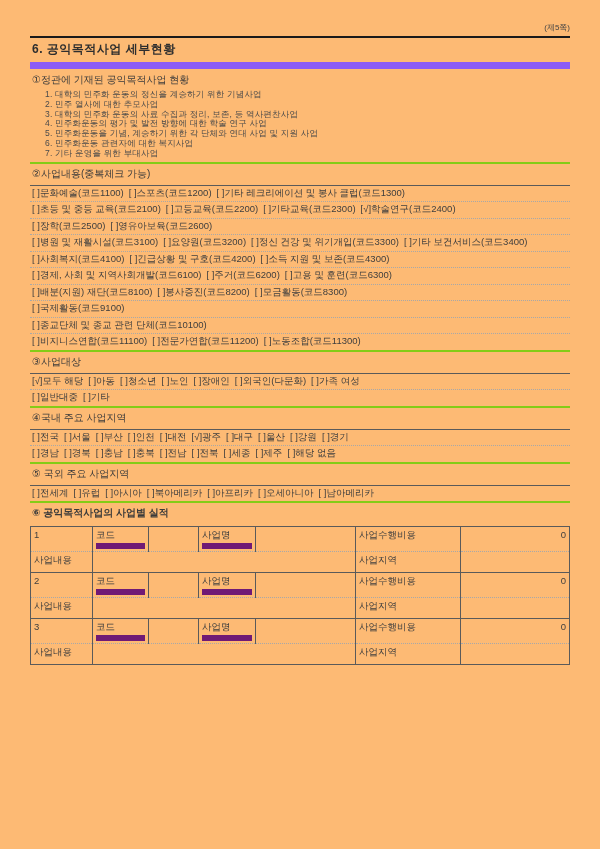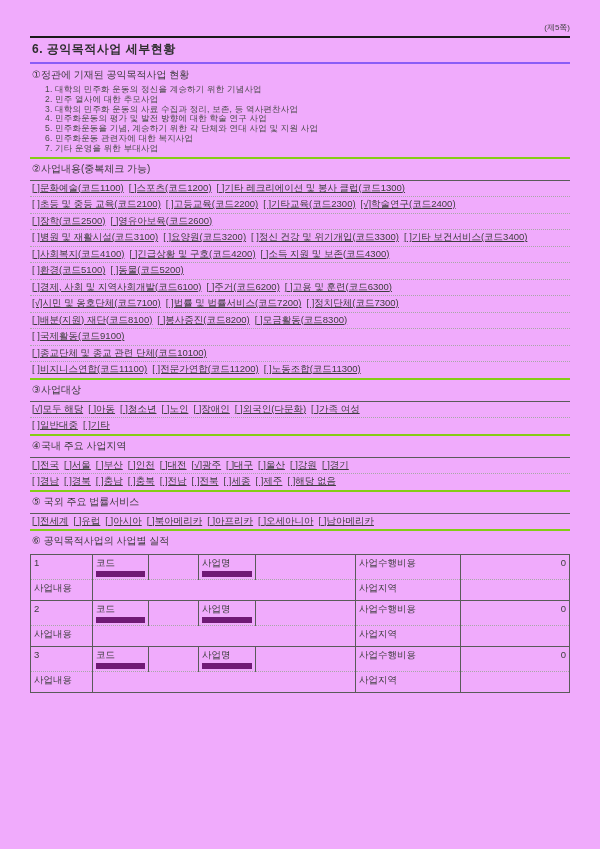--- a/index.html
+++ b/index.html
@@ -1,37 +1,37 @@
 <!DOCTYPE html>
 <html><head>
 <meta charset="utf-8">
 <style>
   html,body{margin:0;padding:0;background:#e8e8e8;}
   .page{
-    width:600px;height:849px;background:#f0abfc;margin:0 auto;
+    width:600px;height:849px;background:#fdba74;margin:0 auto;
     font-family:"Liberation Sans","DejaVu Sans",sans-serif;
     color:#3c3c3c;box-sizing:border-box;overflow:hidden;
   }
   .content{margin:0 30px;width:540px;}
   .page-label{padding-top:23px;text-align:right;font-size:8px;line-height:10px;color:#444;margin-bottom:3px;}
   .title-block{
-    border-top:2px solid #1a1a1a;border-bottom:2px solid #8b5cf6;
+    border-top:2px solid #1a1a1a;border-bottom:7px solid #8b5cf6;
     font-size:12px;font-weight:bold;color:#2e2e2e;
     padding:3px 2px 4px 2px;letter-spacing:0.5px;
   }
   .sec1-header{font-size:10px;padding:4px 2px 3px 2px;color:#3a3a3a;}
   .sec1-list{padding:0 0 3px 0;margin-left:8px;}
   .sec1-item{font-size:8.5px;line-height:9.8px;padding-left:7px;color:#4a4a4a;letter-spacing:0.2px;}
   .sec-header{
     border-top:2px solid #84cc16;border-bottom:1px solid #5a5a5a;
     font-size:10px;padding:3px 2px 4px 2px;color:#3a3a3a;
   }
-  .sec-header.no-bottom{border-bottom:none;padding-bottom:6px;}
+  .sec-header.no-bottom{border-bottom:none;padding-bottom:6px;font-weight:bold;}
   .cb-rows{width:100%;}
-  .cb-row{font-size:9.5px;line-height:12.5px;padding:1px 2px 2px 2px;color:#3e3e3e;text-decoration:underline;}
+  .cb-row{font-size:9.5px;line-height:12.5px;padding:1px 2px 2px 2px;color:#3e3e3e;}
   .cb-row + .cb-row{border-top:1px dotted #a8a8a8;}
   .cb-item{margin-right:5px;white-space:normal;}
   .perf-table{width:100%;border-collapse:collapse;table-layout:fixed;}
   .perf-table{border:1px solid #5a5a5a;}
   .perf-table td{
     border-left:1px solid #5a5a5a;border-right:1px solid #5a5a5a;
     font-size:9.5px;color:#3e3e3e;vertical-align:top;
     padding:2px 3px;height:16px;overflow:hidden;
   }
   tr.row-a td{border-bottom:1px dotted #a8a8a8;}
@@ -61,42 +61,40 @@
         <div class="sec1-item">7. 기타 운영을 위한 부대사업</div>
       </div>
 
     <div class="sec-header">②사업내용(중복체크 가능)</div>
     <div class="cb-rows">
         <div class="cb-row"><span class="cb-item">[ ]문화예술(코드1100)</span><span class="cb-item">[ ]스포츠(코드1200)</span><span class="cb-item">[ ]기타 레크리에이션 및 봉사 클럽(코드1300)</span></div>
         <div class="cb-row"><span class="cb-item">[ ]초등 및 중등 교육(코드2100)</span><span class="cb-item">[ ]고등교육(코드2200)</span><span class="cb-item">[ ]기타교육(코드2300)</span><span class="cb-item">[√]학술연구(코드2400)</span></div>
         <div class="cb-row"><span class="cb-item">[ ]장학(코드2500)</span><span class="cb-item">[ ]영유아보육(코드2600)</span></div>
         <div class="cb-row"><span class="cb-item">[ ]병원 및 재활시설(코드3100)</span><span class="cb-item">[ ]요양원(코드3200)</span><span class="cb-item">[ ]정신 건강 및 위기개입(코드3300)</span><span class="cb-item">[ ]기타 보건서비스(코드3400)</span></div>
         <div class="cb-row"><span class="cb-item">[ ]사회복지(코드4100)</span><span class="cb-item">[ ]긴급상황 및 구호(코드4200)</span><span class="cb-item">[ ]소득 지원 및 보존(코드4300)</span></div>
-        <div class="cb-row"><span class="cb-item">[ ]환경(코드5100)</span><span class="cb-item">[ ]동물(코드5200)</span></div>
         <div class="cb-row"><span class="cb-item">[ ]경제, 사회 및 지역사회개발(코드6100)</span><span class="cb-item">[ ]주거(코드6200)</span><span class="cb-item">[ ]고용 및 훈련(코드6300)</span></div>
-        <div class="cb-row"><span class="cb-item">[√]시민 및 옹호단체(코드7100)</span><span class="cb-item">[ ]법률 및 법률서비스(코드7200)</span><span class="cb-item">[ ]정치단체(코드7300)</span></div>
         <div class="cb-row"><span class="cb-item">[ ]배분(지원) 재단(코드8100)</span><span class="cb-item">[ ]봉사증진(코드8200)</span><span class="cb-item">[ ]모금활동(코드8300)</span></div>
         <div class="cb-row"><span class="cb-item">[ ]국제활동(코드9100)</span></div>
         <div class="cb-row"><span class="cb-item">[ ]종교단체 및 종교 관련 단체(코드10100)</span></div>
         <div class="cb-row"><span class="cb-item">[ ]비지니스연합(코드11100)</span><span class="cb-item">[ ]전문가연합(코드11200)</span><span class="cb-item">[ ]노동조합(코드11300)</span></div>
       </div>
 
     <div class="sec-header">③사업대상</div>
     <div class="cb-rows">
         <div class="cb-row"><span class="cb-item">[√]모두 해당</span><span class="cb-item">[ ]아동</span><span class="cb-item">[ ]청소년</span><span class="cb-item">[ ]노인</span><span class="cb-item">[ ]장애인</span><span class="cb-item">[ ]외국인(다문화)</span><span class="cb-item">[ ]가족 여성</span></div>
         <div class="cb-row"><span class="cb-item">[ ]일반대중</span><span class="cb-item">[ ]기타</span></div>
       </div>
 
     <div class="sec-header">④국내 주요 사업지역</div>
     <div class="cb-rows">
         <div class="cb-row"><span class="cb-item">[ ]전국</span><span class="cb-item">[ ]서울</span><span class="cb-item">[ ]부산</span><span class="cb-item">[ ]인천</span><span class="cb-item">[ ]대전</span><span class="cb-item">[√]광주</span><span class="cb-item">[ ]대구</span><span class="cb-item">[ ]울산</span><span class="cb-item">[ ]강원</span><span class="cb-item">[ ]경기</span></div>
         <div class="cb-row"><span class="cb-item">[ ]경남</span><span class="cb-item">[ ]경북</span><span class="cb-item">[ ]충남</span><span class="cb-item">[ ]충북</span><span class="cb-item">[ ]전남</span><span class="cb-item">[ ]전북</span><span class="cb-item">[ ]세종</span><span class="cb-item">[ ]제주</span><span class="cb-item">[ ]해당 없음</span></div>
       </div>
 
-    <div class="sec-header">⑤ 국외 주요 법률서비스</div>
+    <div class="sec-header">⑤ 국외 주요 사업지역</div>
     <div class="cb-rows">
         <div class="cb-row"><span class="cb-item">[ ]전세계</span><span class="cb-item">[ ]유럽</span><span class="cb-item">[ ]아시아</span><span class="cb-item">[ ]북아메리카</span><span class="cb-item">[ ]아프리카</span><span class="cb-item">[ ]오세아니아</span><span class="cb-item">[ ]남아메리카</span></div>
       </div>
 
     <div class="sec-header no-bottom">⑥ 공익목적사업의 사업별 실적</div>
     <table class="perf-table">
       <colgroup>
         <col style="width:62px">
           <col style="width:56px">
           <col style="width:50px">

